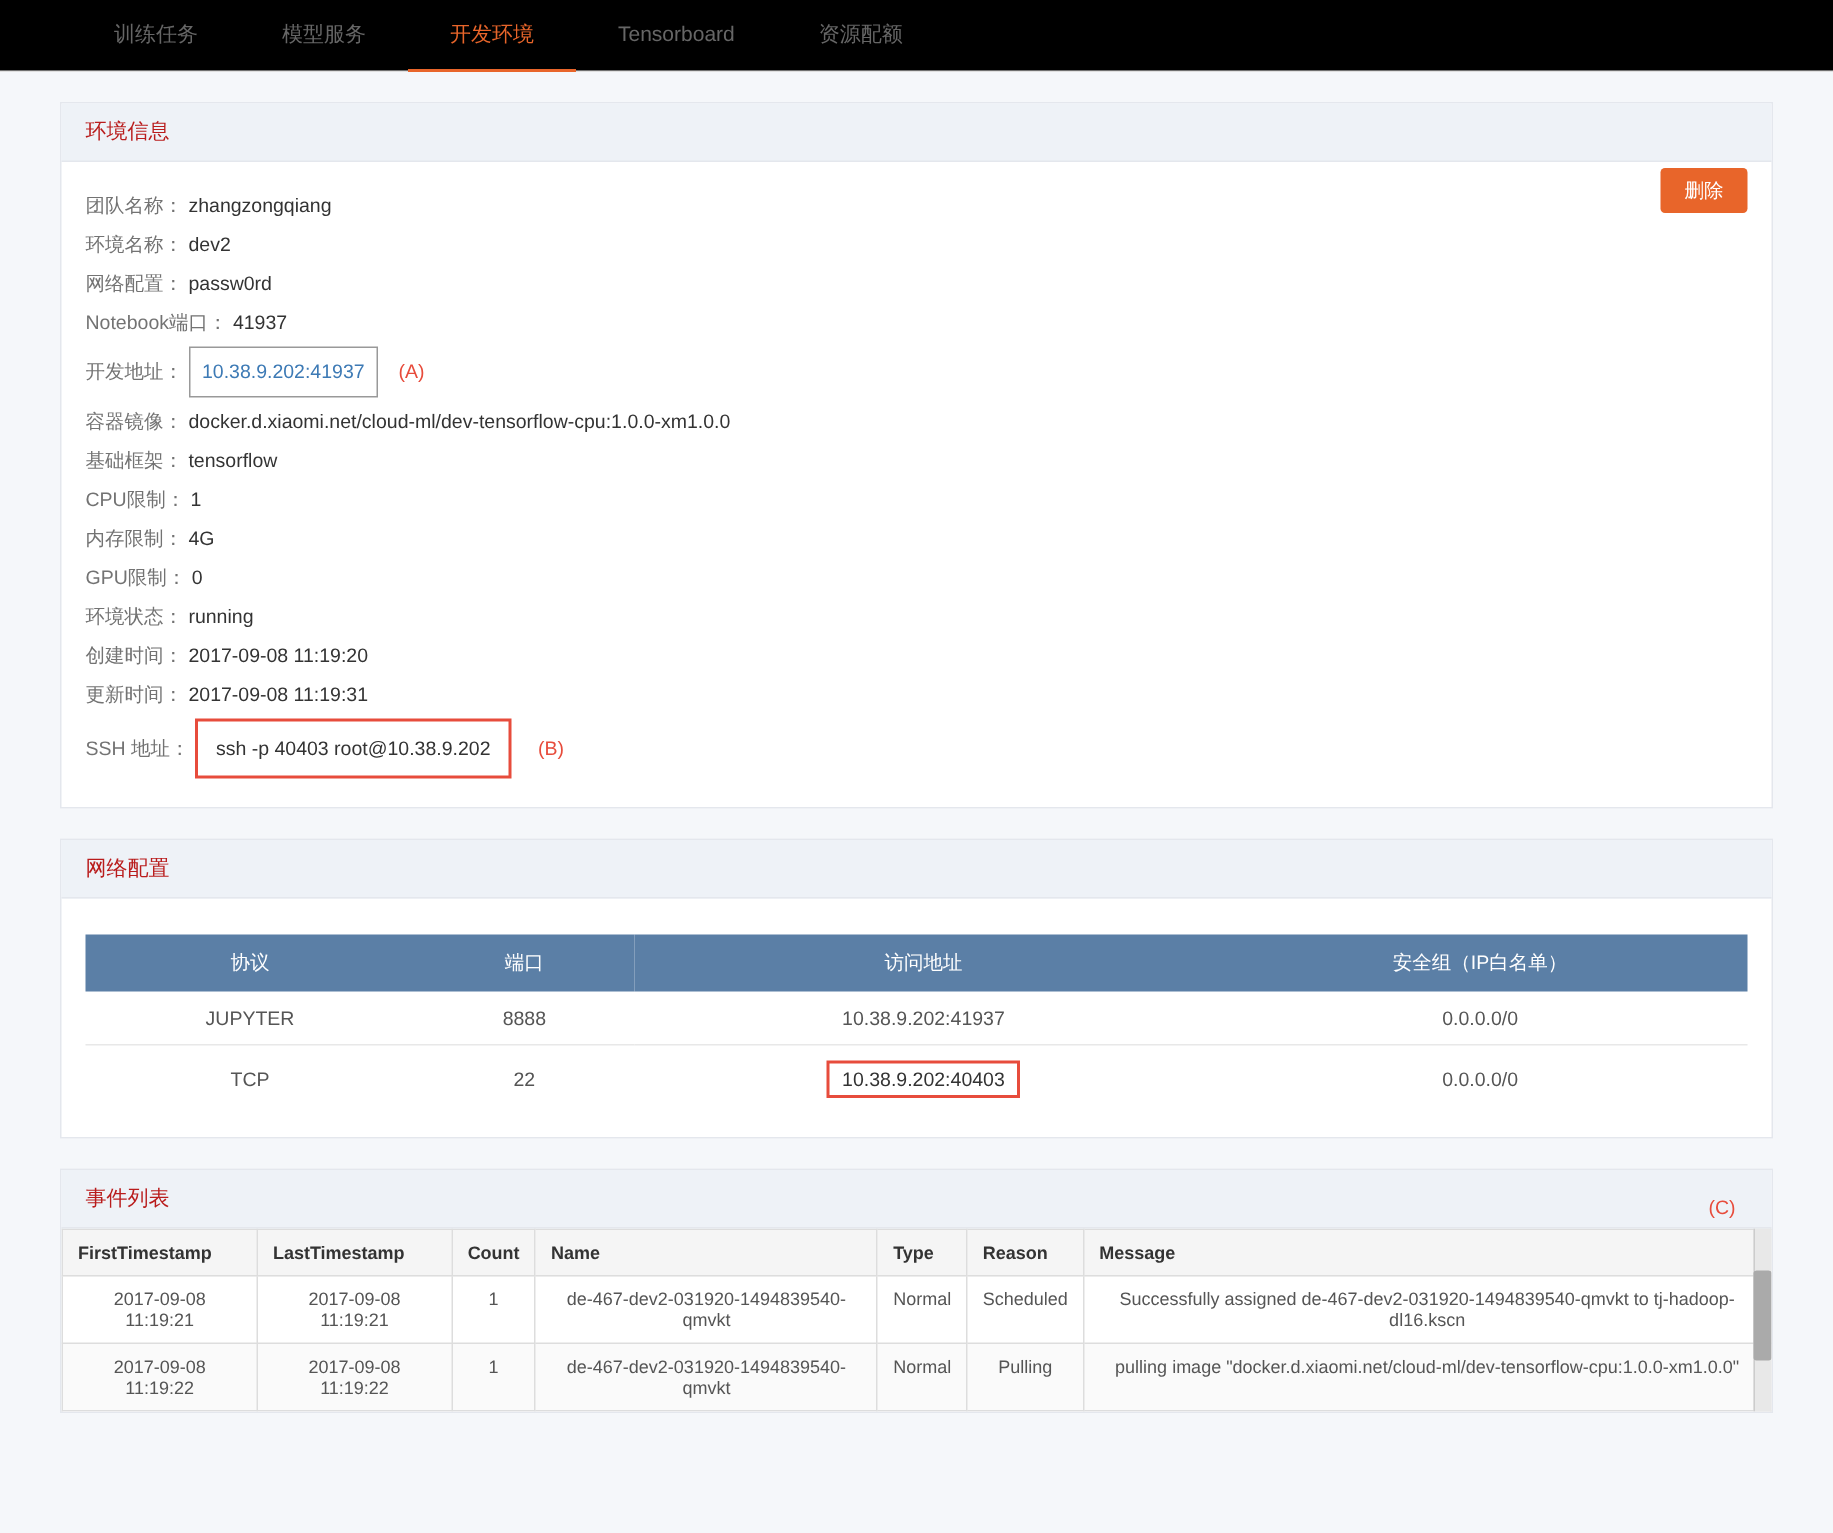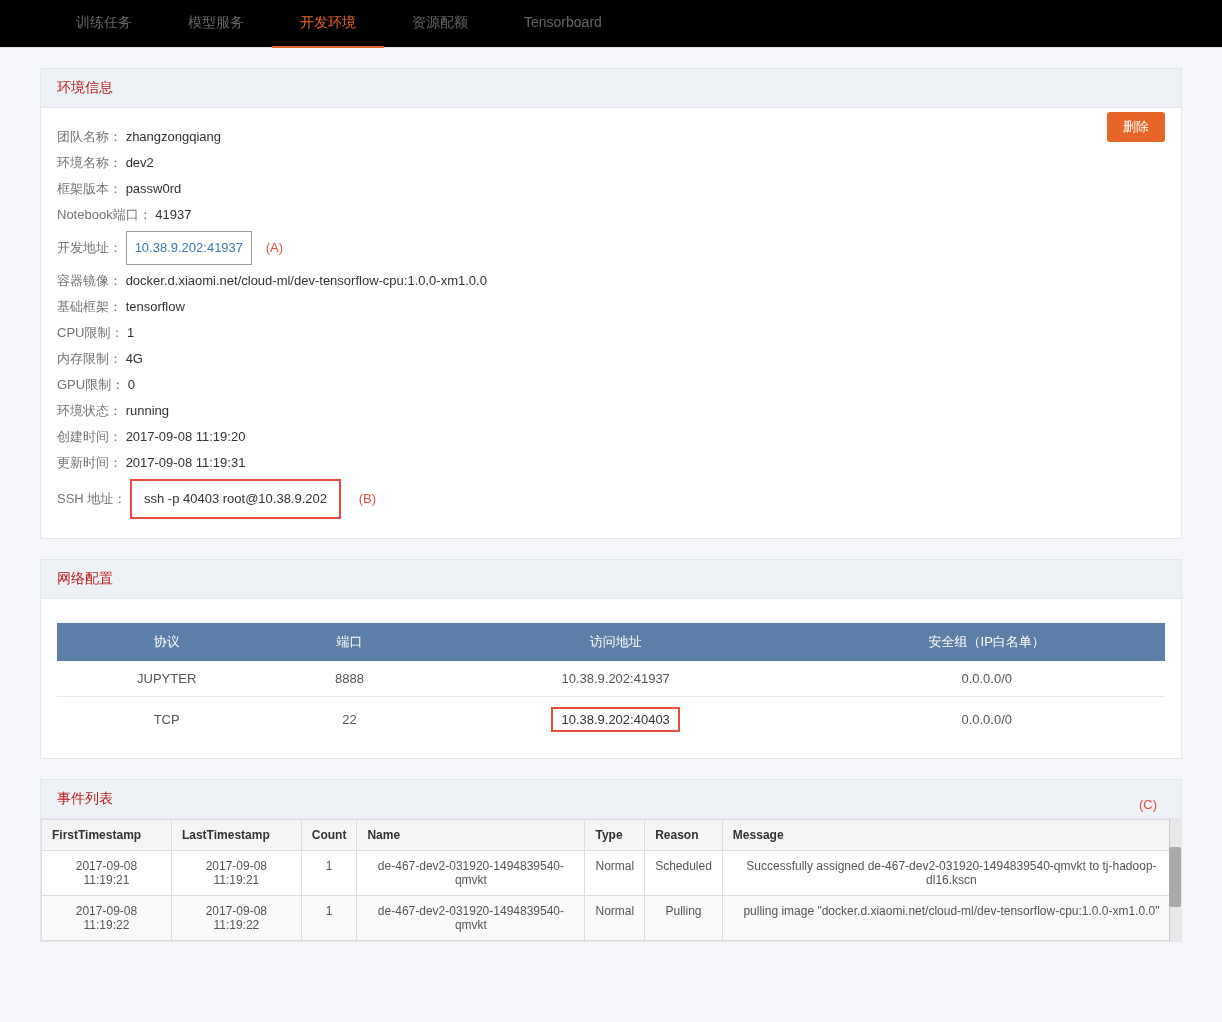--- a/index.html
+++ b/index.html
@@ -196,41 +196,41 @@
   </style>
 </head>
 <body>
 
 <div class="main-container">
 
   <div class="tabs-bar">
     <div class="tab-item">训练任务</div>
     <div class="tab-item">模型服务</div>
     <div class="tab-item active">开发环境</div>
+    <div class="tab-item">Tensorboard</div>
     <div class="tab-item">资源配额</div>
-    <div class="tab-item">Tensorboard</div>
   </div>
 
   <div class="content">
 
     <div class="section">
       <div class="section-header">环境信息</div>
       <div class="section-body">
         <button class="btn-delete">删除</button>
 
         <div class="info-row">
           <span class="label">团队名称：</span>
           <span class="value">zhangzongqiang</span>
         </div>
         <div class="info-row">
           <span class="label">环境名称：</span>
           <span class="value">dev2</span>
         </div>
         <div class="info-row">
-          <span class="label">框架版本：</span>
+          <span class="label">网络配置：</span>
           <span class="value">passw0rd</span>
         </div>
         <div class="info-row">
           <span class="label">Notebook端口：</span>
           <span class="value">41937</span>
         </div>
         <div class="info-row">
           <span class="label">开发地址：</span>
           <span class="address-box">
             <a href="#">10.38.9.202:41937</a>

